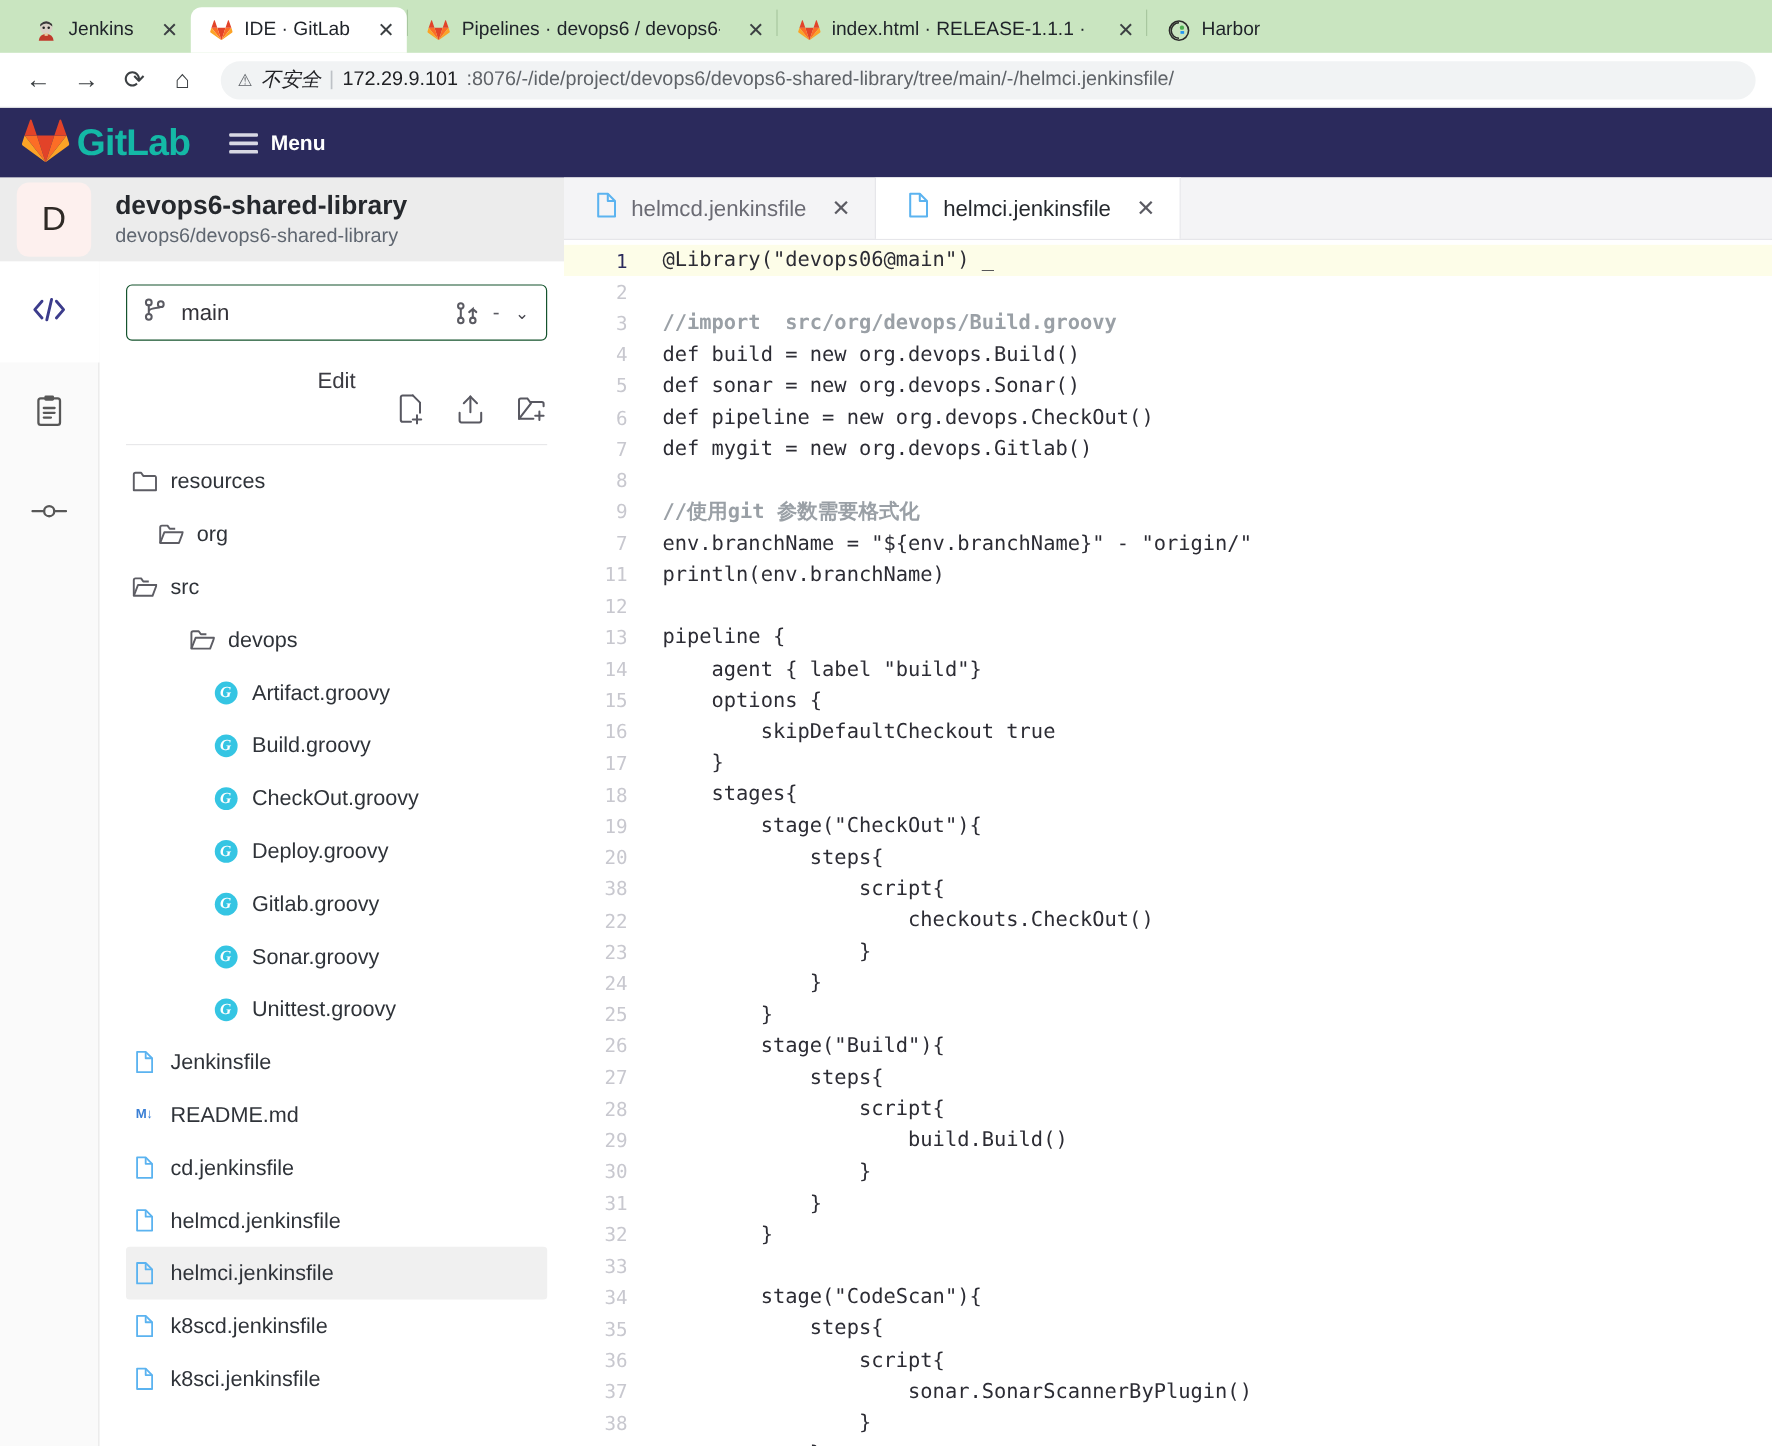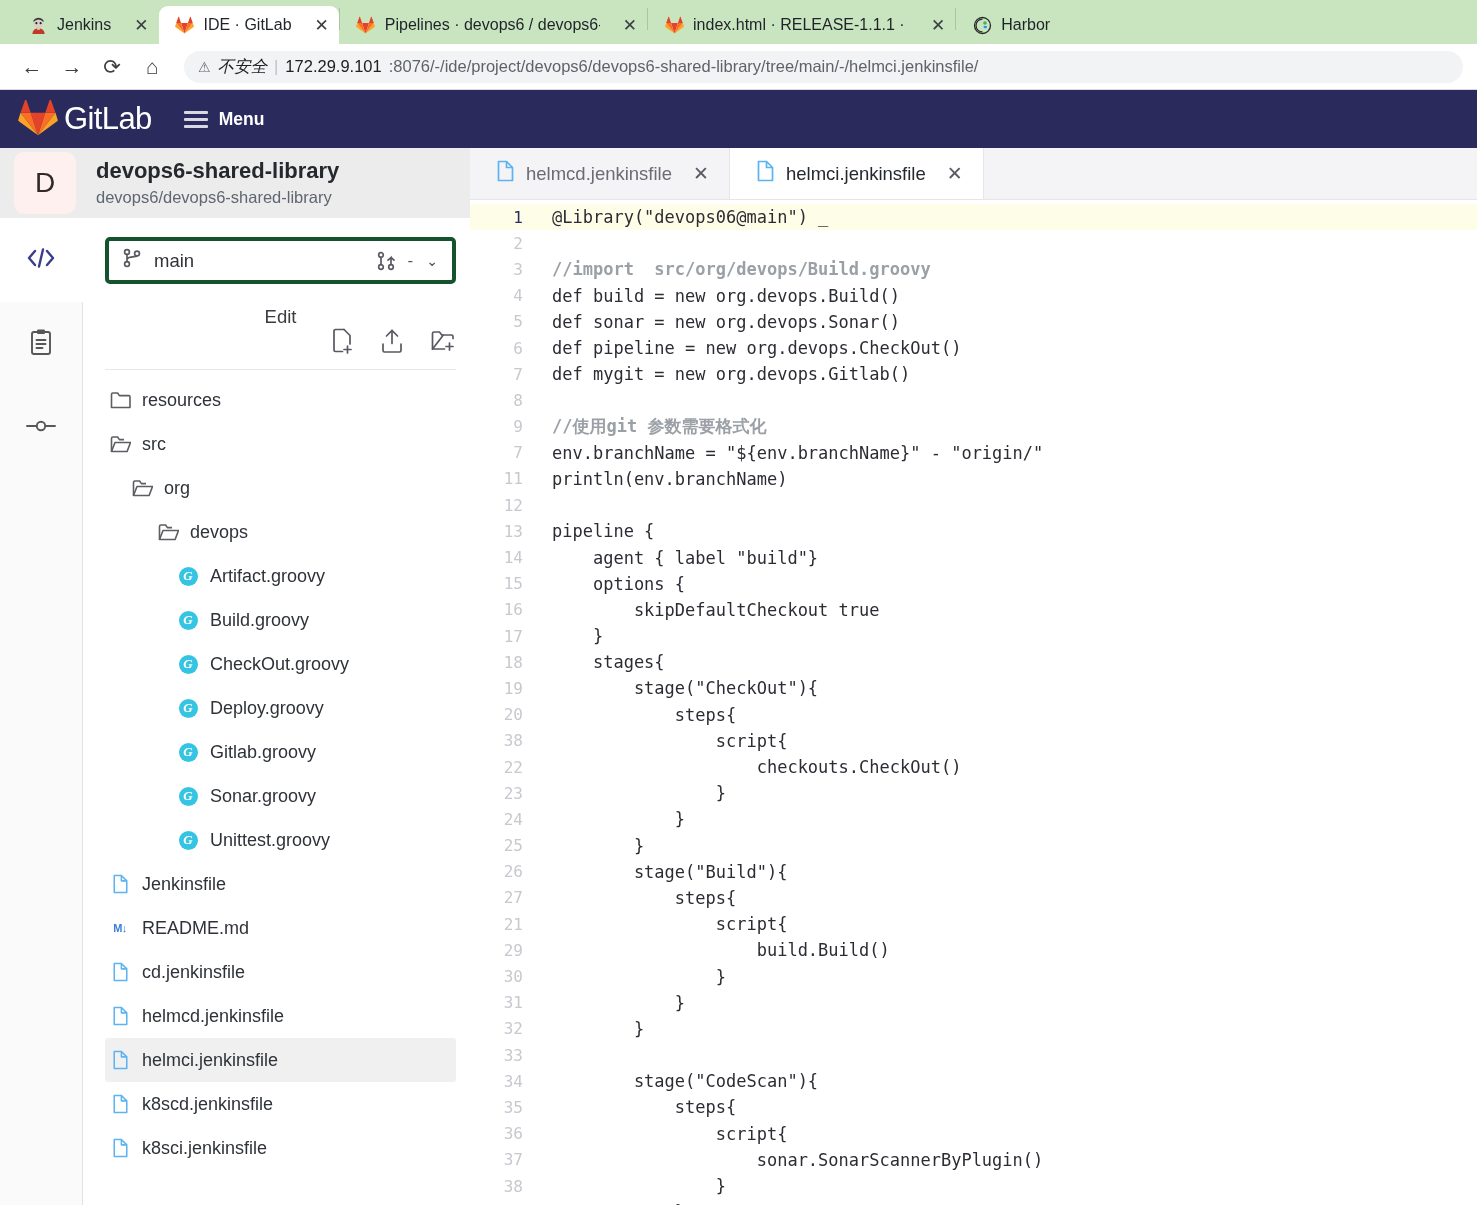--- a/index.html
+++ b/index.html
@@ -95,23 +95,23 @@
   .gl-header {
     height: 58px;
     background: #2b2a5c;
     display: flex;
     align-items: center;
     padding-left: 18px;
     gap: 18px;
   }
   .gl-logo-wrap { display: flex; align-items: center; gap: 6px; }
   .gl-wordmark {
-    color: #ffffff;
+    color: #14b8a6;
     font-size: 31px;
-    font-weight: normal;
+    font-weight: bold;
     letter-spacing: -0.6px;
   }
   .gl-menu {
     display: flex; align-items: center; gap: 11px;
     color: #ffffff; font-size: 17.5px; font-weight: bold;
     margin-left: 14px;
   }
   .burger { display: flex; flex-direction: column; gap: 4px; }
   .burger span { display: block; width: 24px; height: 3px; background: #d8d8e4; border-radius: 1px; }
 
@@ -155,21 +155,21 @@
 
   .file-panel {
     flex: 1; background: #ffffff;
     padding: 0 14px 0 22px;
     overflow: hidden;
     min-width: 0;
   }
   .branch-row { padding: 19px 0 0 0; }
   .branch-select {
     height: 47px;
-    border: 4px solid #14532d;
+    border: 1px solid #14532d;
     border-radius: 5px;
     display: flex; align-items: center;
     padding: 0 14px;
     gap: 13px;
     font-size: 18.5px;
     color: #333238;
   }
   .branch-select .spacer { flex: 1; }
   .branch-select .mr-ico { color: #5a5a62; display: flex; align-items: center; }
   .branch-select .dash { color: #5a5a62; font-size: 17px; }
@@ -491,37 +491,37 @@
         <div class="tree">
 
         <div class="tree-item">
               <span class="tico">
                 <svg width="21" height="19" viewBox="0 0 21 19" fill="none" stroke="#5d5d64" stroke-width="1.6" stroke-linejoin="round">
                   <path d="M1.5 16.5V3.5A1.5 1.5 0 0 1 3 2h4.6l1.8 2.6H19A1.5 1.5 0 0 1 20 6v10.5z"></path>
                 </svg>
               </span>
               <span>resources</span>
             </div>
-            <div class="tree-item">
+            <div class="tree-item ind1">
               <span class="tico">
                 <svg width="21" height="19" viewBox="0 0 21 19" fill="none" stroke="#5d5d64" stroke-width="1.6" stroke-linejoin="round">
                   <path d="M1.5 16.5V3.5A1.5 1.5 0 0 1 3 2h4.6l1.8 2.6H14"></path>
                   <path d="M1.5 16.5 5 7.5h15.5l-3.4 9z"></path>
                 </svg>
               </span>
-              <span>src</span>
-            </div>
-            <div class="tree-item ind1">
+              <span>org</span>
+            </div>
+            <div class="tree-item">
               <span class="tico">
                 <svg width="21" height="19" viewBox="0 0 21 19" fill="none" stroke="#5d5d64" stroke-width="1.6" stroke-linejoin="round">
                   <path d="M1.5 16.5V3.5A1.5 1.5 0 0 1 3 2h4.6l1.8 2.6H14"></path>
                   <path d="M1.5 16.5 5 7.5h15.5l-3.4 9z"></path>
                 </svg>
               </span>
-              <span>org</span>
+              <span>src</span>
             </div>
             <div class="tree-item ind2">
               <span class="tico">
                 <svg width="21" height="19" viewBox="0 0 21 19" fill="none" stroke="#5d5d64" stroke-width="1.6" stroke-linejoin="round">
                   <path d="M1.5 16.5V3.5A1.5 1.5 0 0 1 3 2h4.6l1.8 2.6H14"></path>
                   <path d="M1.5 16.5 5 7.5h15.5l-3.4 9z"></path>
                 </svg>
               </span>
               <span>devops</span>
             </div>
@@ -679,21 +679,21 @@
         <div class="code-line"><span class="ln">18</span><span class="ctext">    stages{</span></div>
         <div class="code-line"><span class="ln">19</span><span class="ctext">        stage("CheckOut"){</span></div>
         <div class="code-line"><span class="ln">20</span><span class="ctext">            steps{</span></div>
         <div class="code-line"><span class="ln">38</span><span class="ctext">                script{</span></div>
         <div class="code-line"><span class="ln">22</span><span class="ctext">                    checkouts.CheckOut()</span></div>
         <div class="code-line"><span class="ln">23</span><span class="ctext">                }</span></div>
         <div class="code-line"><span class="ln">24</span><span class="ctext">            }</span></div>
         <div class="code-line"><span class="ln">25</span><span class="ctext">        }</span></div>
         <div class="code-line"><span class="ln">26</span><span class="ctext">        stage("Build"){</span></div>
         <div class="code-line"><span class="ln">27</span><span class="ctext">            steps{</span></div>
-        <div class="code-line"><span class="ln">21</span><span class="ctext">                script{</span></div>
+        <div class="code-line"><span class="ln">28</span><span class="ctext">                script{</span></div>
         <div class="code-line"><span class="ln">29</span><span class="ctext">                    build.Build()</span></div>
         <div class="code-line"><span class="ln">30</span><span class="ctext">                }</span></div>
         <div class="code-line"><span class="ln">31</span><span class="ctext">            }</span></div>
         <div class="code-line"><span class="ln">32</span><span class="ctext">        }</span></div>
         <div class="code-line"><span class="ln">33</span><span class="ctext"></span></div>
         <div class="code-line"><span class="ln">34</span><span class="ctext">        stage("CodeScan"){</span></div>
         <div class="code-line"><span class="ln">35</span><span class="ctext">            steps{</span></div>
         <div class="code-line"><span class="ln">36</span><span class="ctext">                script{</span></div>
         <div class="code-line"><span class="ln">37</span><span class="ctext">                    sonar.SonarScannerByPlugin()</span></div>
         <div class="code-line"><span class="ln">38</span><span class="ctext">                }</span></div>

